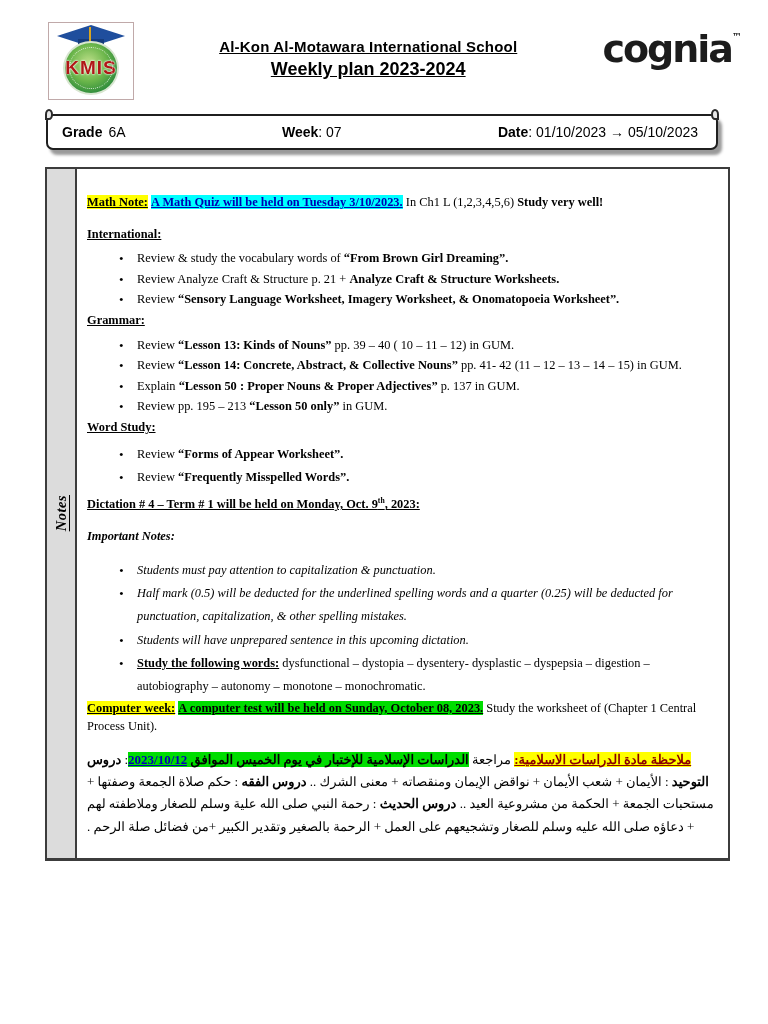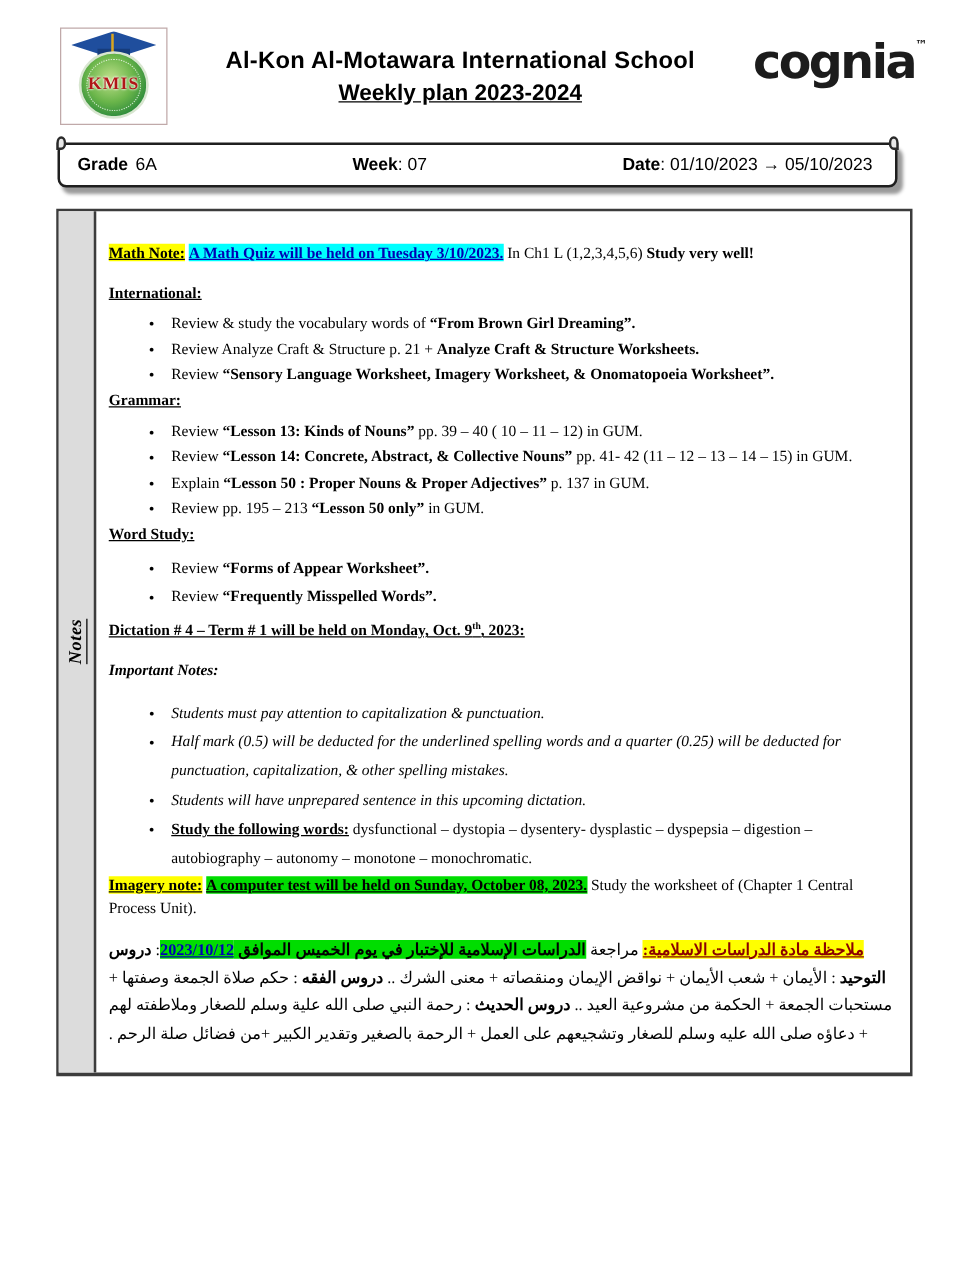--- a/index.html
+++ b/index.html
@@ -8,31 +8,31 @@
 
   
   .header { display: flex; align-items: flex-start; padding: 22px 26px 0 48px; }
   .logo-box { width: 86px; height: 78px; border: 1px solid #c0a9a9; background: #fff;
               display: flex; align-items: flex-start; justify-content: center; position: relative; flex: 0 0 auto; }
   .logo { position: relative; width: 70px; height: 74px; }
   .globe { position: absolute; left: 7px; top: 18px; width: 56px; height: 54px; border-radius: 50%;
            background: radial-gradient(circle at 45% 40%, #bfe08a 0%, #6ab54a 45%, #2f8c3c 75%, #1e6e6e 100%);
            border: 2px solid #d8e6d0; display: flex; align-items: center; justify-content: center; }
   .globe-ring { position: absolute; inset: 4px; border-radius: 50%; border: 1px dotted rgba(255,255,255,.75); }
-  .kmis { font-family: Liberation Serif, serif; font-weight: bold; font-size: 14px; color: #b01717;
+  .kmis { font-family: Liberation Sans, sans-serif; font-weight: bold; font-size: 19px; color: #b01717;
           letter-spacing: 1px; text-shadow: 0 0 2px #ffffff, 0 0 2px #ffffff; }
   .cap-top { position: absolute; left: 1px; top: 2px; width: 68px; height: 22px; background: #1f4e9d;
              clip-path: polygon(50% 0, 100% 50%, 50% 100%, 0 50%); }
   .cap-base { position: absolute; left: 22px; top: 16px; width: 26px; height: 9px; background: #163c7c;
               border-radius: 0 0 4px 4px; }
   .tassel { position: absolute; left: 33px; top: 4px; width: 2px; height: 22px; background: #d9a520; }
   .tassel::after { content: ""; position: absolute; left: -2px; bottom: -4px; width: 6px; height: 6px;
                    border-radius: 50%; background: #d9a520; }
   .title-wrap { flex: 1 1 auto; text-align: center; padding-top: 16px; font-family: "Liberation Sans", sans-serif; }
-  .school-name { font-weight: bold; font-size: 19px; letter-spacing: .2px; }
+  .school-name { font-weight: bold; font-size: 15px; text-decoration: underline; letter-spacing: .2px; }
   .plan-title  { font-weight: bold; font-size: 18px; text-decoration: underline; margin-top: 4px; }
   .brand { flex: 0 0 auto; font-family: "DejaVu Sans", sans-serif; font-weight: bold; font-size: 38px;
            letter-spacing: -2px; color: #1c1c1c; line-height: 1; padding-top: 8px; }
   .brand .tm { font-size: 10px; vertical-align: top; letter-spacing: 0; position: relative; top: 2px; }
 
   
   .banner { position: relative; margin: 14px 50px 0 46px; height: 36px; border: 2px solid #1f1f1f;
             border-radius: 7px; background: #fff; box-shadow: 4px 5px 3px #9a9a9a;
             display: flex; align-items: center; justify-content: space-between; padding: 0 18px 0 14px;
             font-size: 14.5px; }
@@ -135,18 +135,18 @@
 
     <p class="p b u mt6"><span>Dictation # 4 – Term # 1 will be held on Monday, Oct. 9</span><span class="sup">th</span><span>, 2023:</span></p>
 
     <p class="p b it">Important Notes:</p>
     <div class="bullet roomy it">Students must pay attention to capitalization &amp; punctuation.</div>
     <div class="bullet roomy it">Half mark (0.5) will be deducted for the underlined spelling words and a quarter (0.25) will be deducted for punctuation, capitalization, &amp; other spelling mistakes.</div>
     <div class="bullet roomy it">Students will have unprepared sentence in this upcoming dictation.</div>
     <div class="bullet roomy"><span class="b u">Study the following words:</span><span> dysfunctional – dystopia – dysentery- dysplastic – dyspepsia – digestion – autobiography – autonomy – monotone – monochromatic.</span></div>
 
 
-    <p class="p"><span class="hl-y b u">Imagery note:</span> <span class="hl-g b u">A computer test will be held on Sunday, October 08, 2023.</span><span> Study the worksheet of (Chapter 1 Central Process Unit).</span></p>
+    <p class="p"><span class="hl-y b u">Computer week:</span> <span class="hl-g b u">A computer test will be held on Sunday, October 08, 2023.</span><span> Study the worksheet of (Chapter 1 Central Process Unit).</span></p>
 
     <p class="arabic"><span class="hl-y b u darkred">ملاحظة مادة الدراسات الاسلامية:</span><span> مراجعة </span><span class="hl-g b">الدراسات الإسلامية للإختبار في يوم الخميس الموافق </span><span class="hl-g b u blue">2023/10/12</span><span>: </span><span class="b">دروس التوحيد</span><span> : الأيمان + شعب الأيمان + نواقض الإيمان ومنقصاته + معنى الشرك .. </span><span class="b">دروس الفقه</span><span> : حكم صلاة الجمعة وصفتها + مستحبات الجمعة + الحكمة من مشروعية العيد .. </span><span class="b">دروس الحديث</span><span> : رحمة النبي صلى الله علية وسلم للصغار وملاطفته لهم + دعاؤه صلى الله عليه وسلم للصغار وتشجيعهم على العمل + الرحمة بالصغير وتقدير الكبير +من فضائل صلة الرحم .</span></p>
 
   </div>
 </div>
 
 </body></html>

